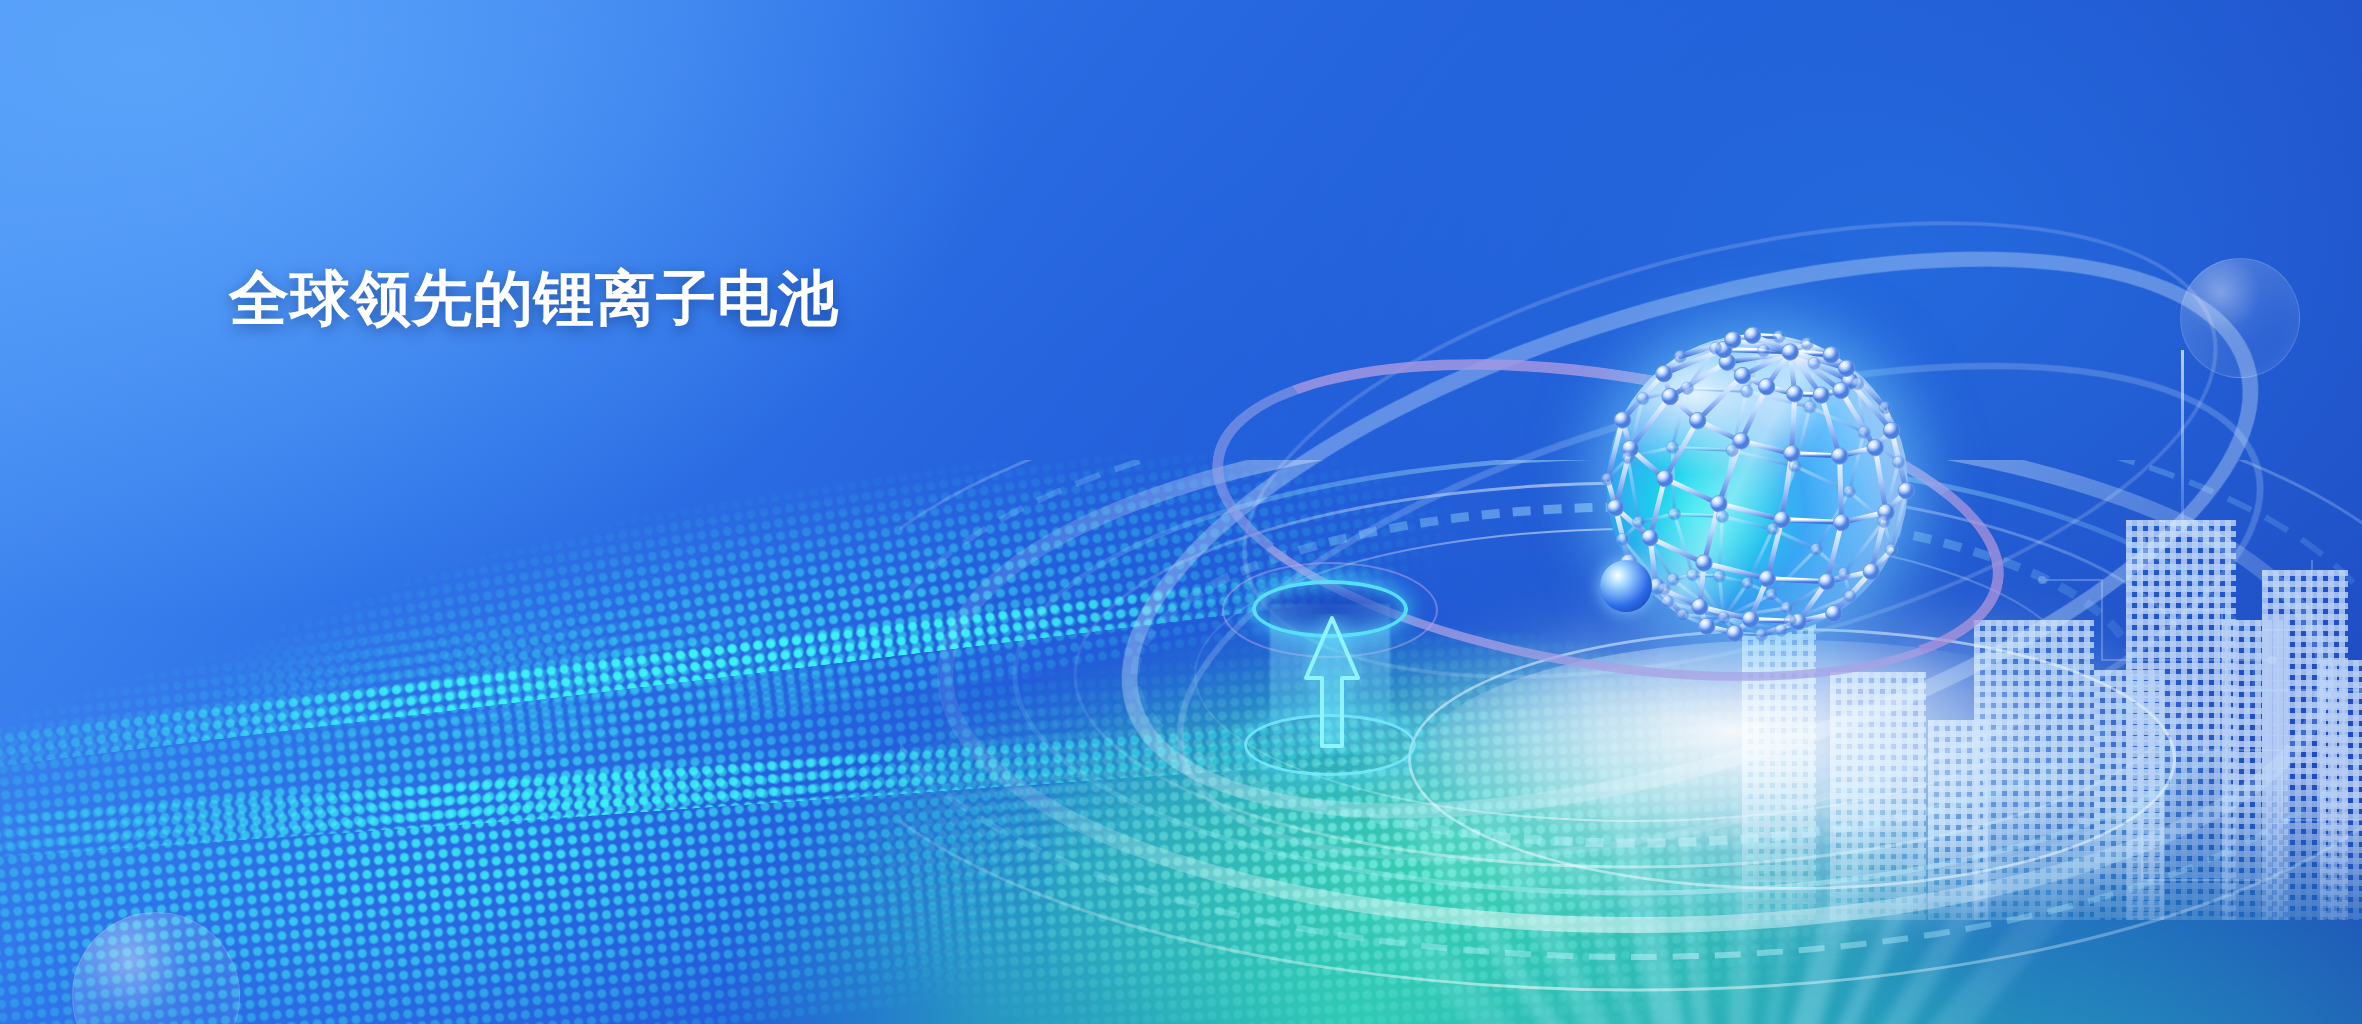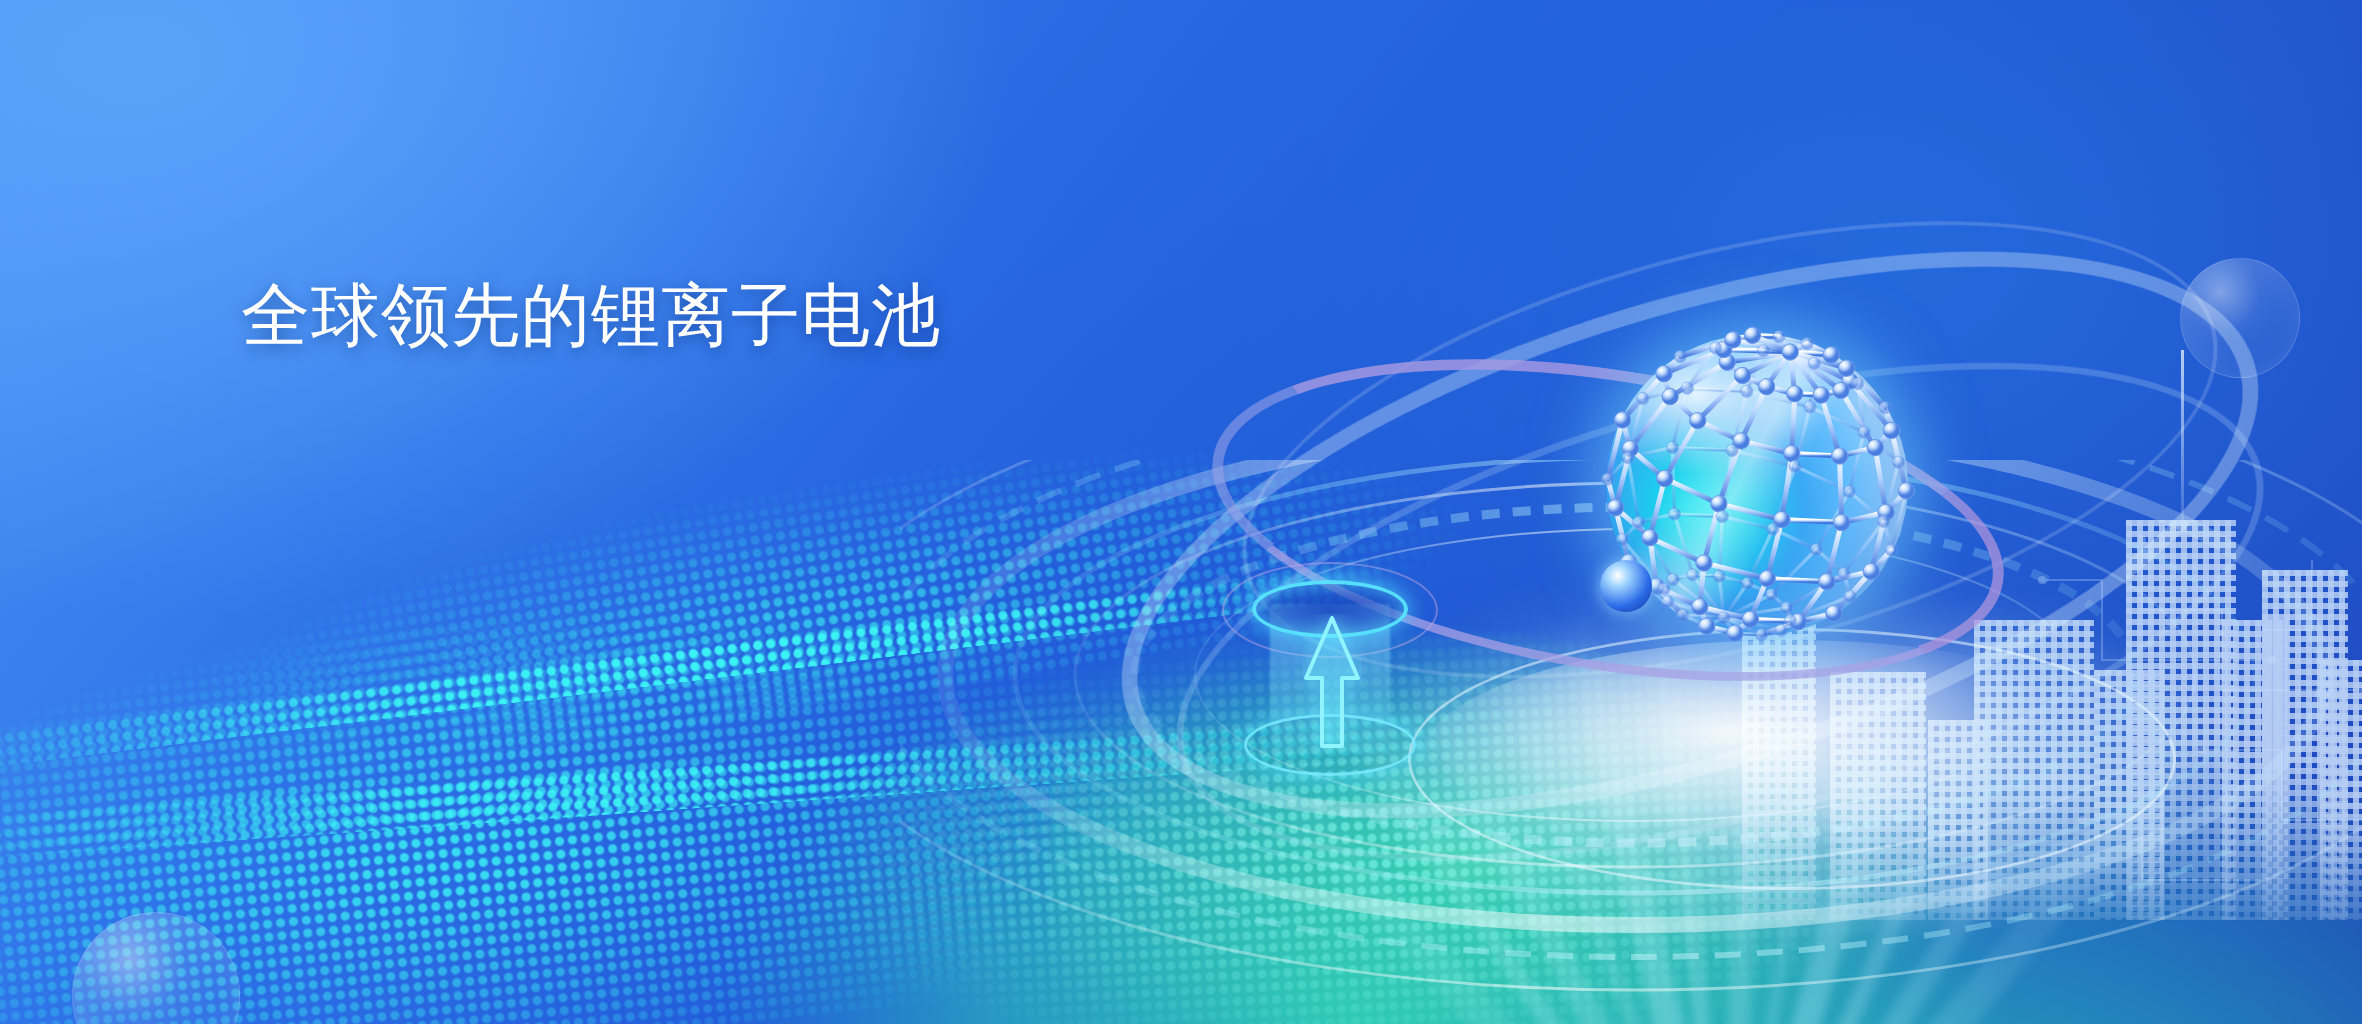--- a/index.html
+++ b/index.html
@@ -158,22 +158,22 @@
   .bubble-bl{left:72px;top:912px;width:168px;height:168px;}
 
   
   .copy{position:absolute;left:225px;top:258px;width:900px;z-index:20;}
   .subtitle{
     color:#ffffff;font-size:39px;line-height:1.1;font-weight:500;
     letter-spacing:1px;margin:0 0 34px 0;
     text-shadow:0 3px 10px rgba(10,40,110,.45);
   }
   .headline{
-    color:#ffffff;font-size:69px;line-height:1.22;font-weight:normal;
-    letter-spacing:1px;margin:16px;
+    color:#ffffff;font-size:60px;line-height:1.22;font-weight:bold;
+    letter-spacing:1px;margin:4px;
     text-shadow:0 4px 14px rgba(10,40,110,.5);
   }
   .headline span{display:block;}
 </style>
 </head>
 <body>
 
 <div class="stage">
 
   <div class="teal-wash"></div>

